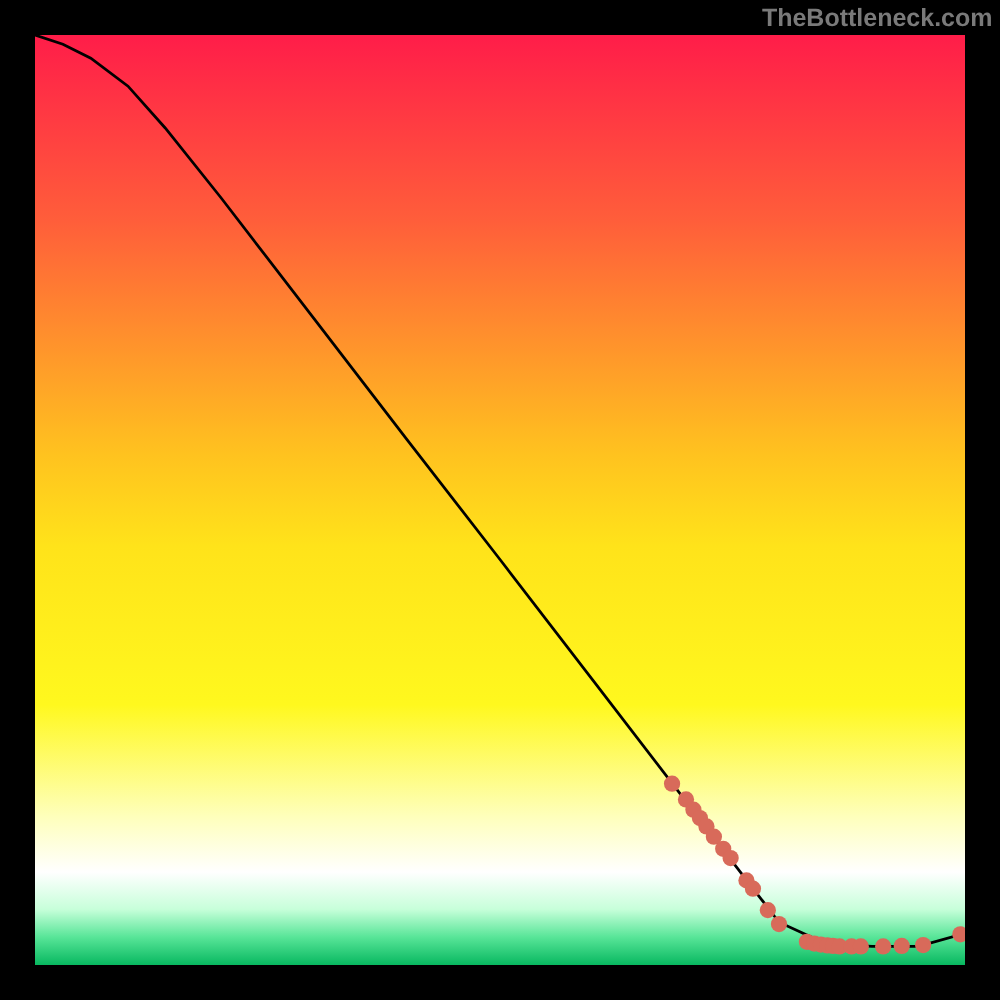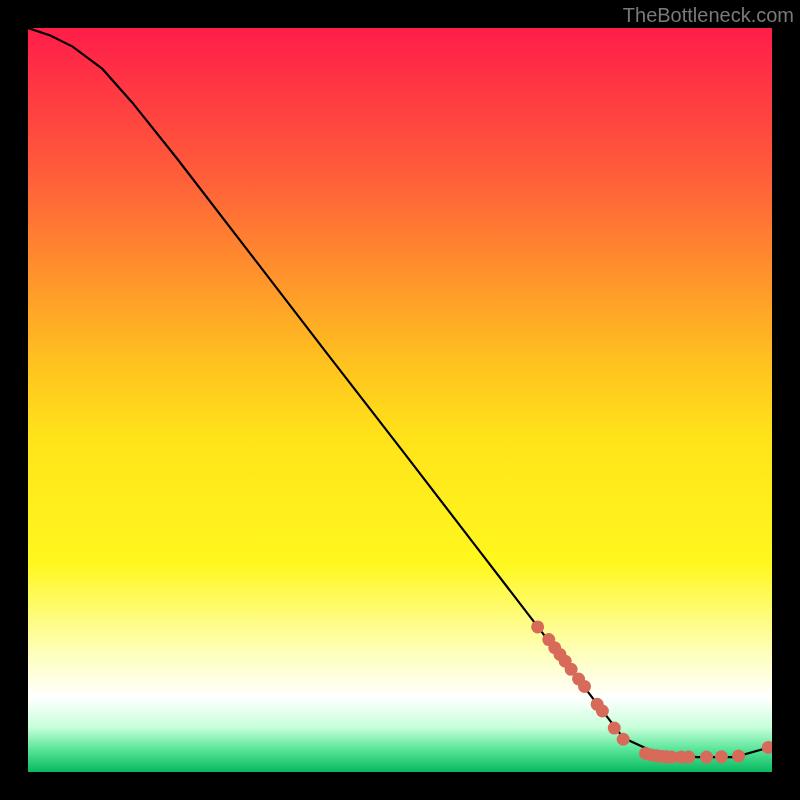--- a/index.html
+++ b/index.html
@@ -10,21 +10,21 @@
     position: relative;
     overflow: hidden;
     font-family: Arial, sans-serif;
   }
   .watermark {
     position: absolute;
     top: 4px;
     right: 6px;
     color: #7a7a7a;
     font-size: 20px;
-    font-weight: normal;
+    font-weight: bold;
     z-index: 10;
   }
   .plot-area {
     position: absolute;
     left: 28px;
     top: 28px;
     width: 744px;
     height: 744px;
     overflow: hidden;
   }

